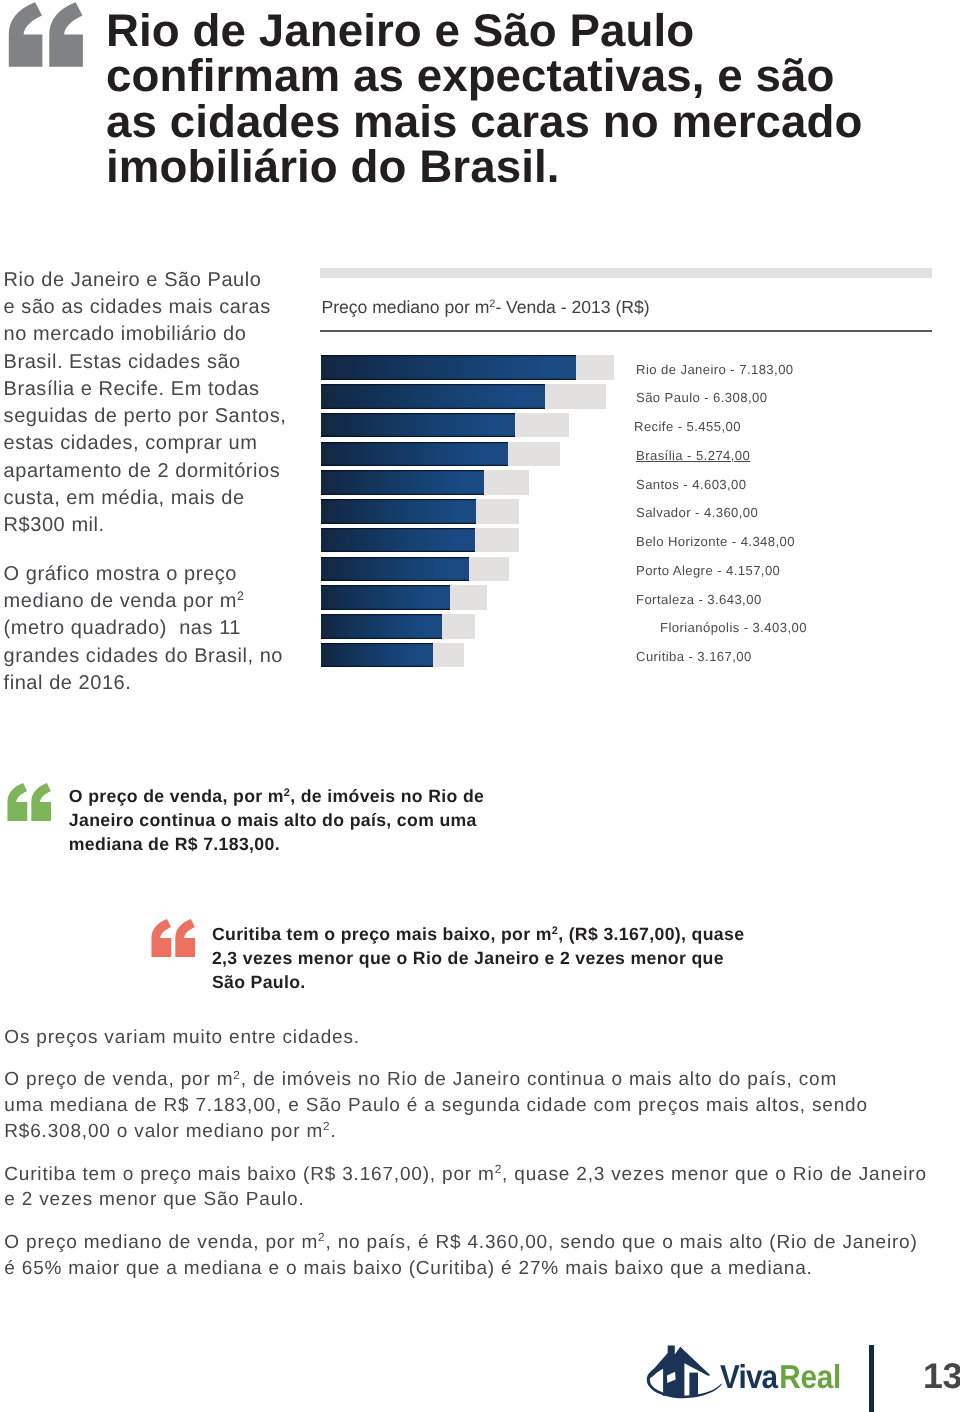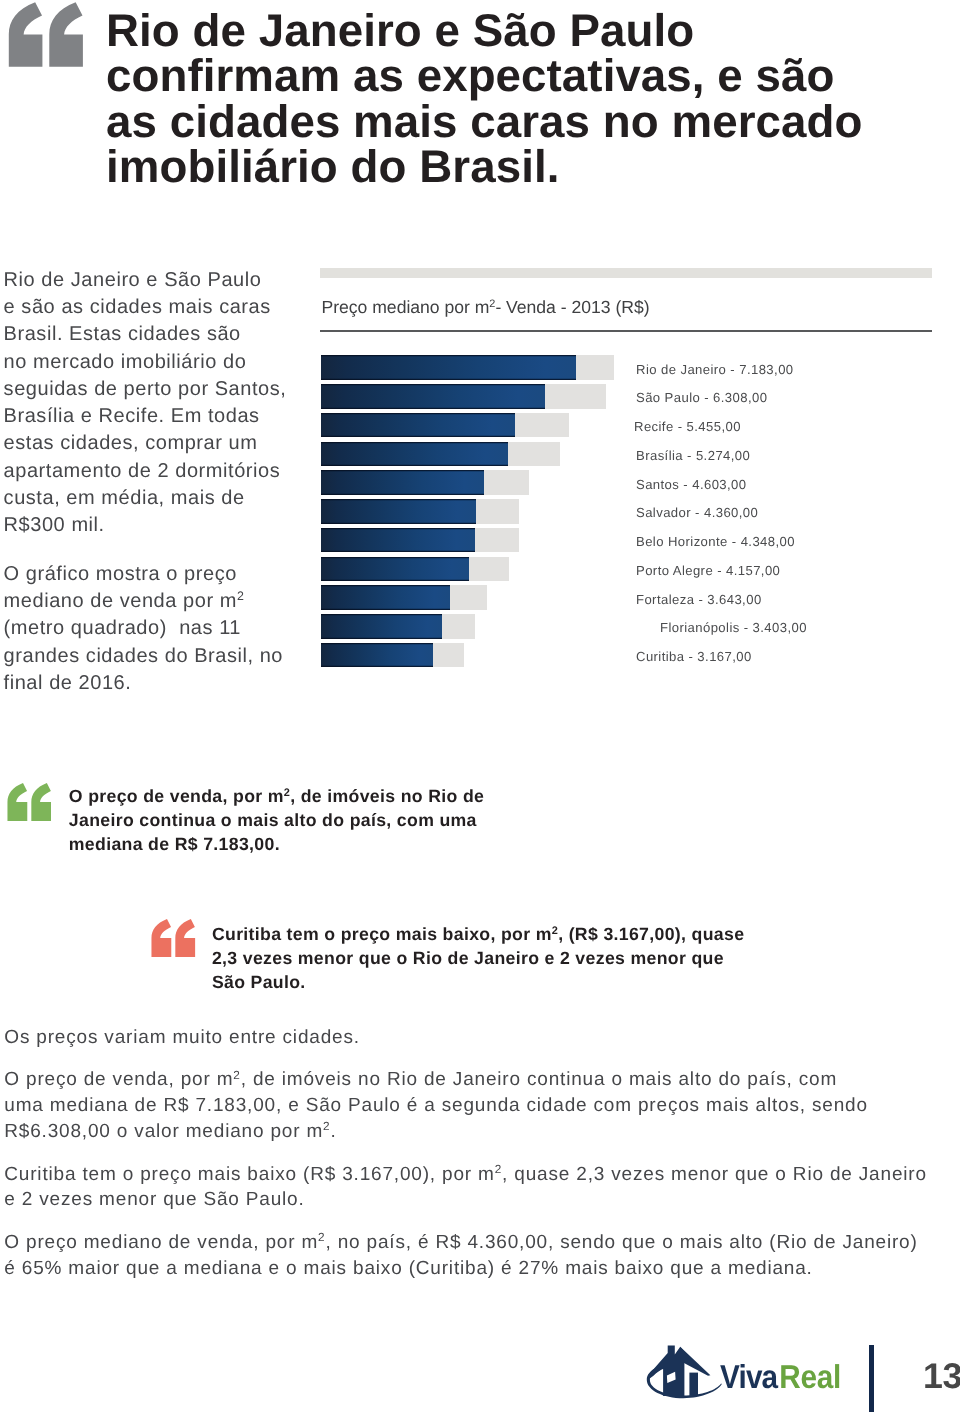--- a/index.html
+++ b/index.html
@@ -64,24 +64,24 @@
 <div class="abs" id="headline-block">
     <div class="hl-line">Rio de Janeiro e São Paulo</div>
     <div class="hl-line">confirmam as expectativas, e são</div>
     <div class="hl-line">as cidades mais caras no mercado</div>
     <div class="hl-line">imobiliário do Brasil.</div>
   </div>
 
 <div class="abs" id="intro">
     <div class="intro-line">Rio de Janeiro e São Paulo</div>
     <div class="intro-line">e são as cidades mais caras</div>
+    <div class="intro-line">no mercado imobiliário do</div>
     <div class="intro-line">Brasil. Estas cidades são</div>
-    <div class="intro-line">no mercado imobiliário do</div>
+    <div class="intro-line">Brasília e Recife. Em todas</div>
     <div class="intro-line">seguidas de perto por Santos,</div>
-    <div class="intro-line">Brasília e Recife. Em todas</div>
     <div class="intro-line">estas cidades, comprar um</div>
     <div class="intro-line">apartamento de 2 dormitórios</div>
     <div class="intro-line">custa, em média, mais de</div>
     <div class="intro-line">R$300 mil.</div>
     <div class="intro-gap"></div>
     <div class="intro-line">O gráfico mostra o preço</div>
     <div class="intro-line">mediano de venda por m<sup>2</sup></div>
     <div class="intro-line">(metro quadrado)&nbsp; nas 11</div>
     <div class="intro-line">grandes cidades do Brasil, no</div>
     <div class="intro-line">final de 2016.</div>
@@ -102,21 +102,21 @@
       <div class="bar-label" style="left: 315px;">São Paulo - 6.308,00</div>
     </div>
     <div class="bar-row">
       <div class="bar-shadow" style="width: 247.8px; background: rgb(226, 225, 223);"></div>
       <div class="bar-blue" style="width: 193.5px; background: linear-gradient(to right, rgb(20, 38, 62) 0%, rgb(18, 43, 75) 10%, rgb(19, 53, 92) 32%, rgb(22, 66, 116) 62%, rgb(26, 74, 132) 88%, rgb(27, 74, 128) 100%); box-shadow: rgba(4, 12, 28, 0.75) 0px 1.2px 0px inset, rgba(4, 12, 28, 0.75) 0px -1.2px 0px inset;"></div>
       <div class="bar-label" style="left: 313px;">Recife - 5.455,00</div>
     </div>
     <div class="bar-row">
       <div class="bar-shadow" style="width: 239.4px; background: rgb(226, 225, 223);"></div>
       <div class="bar-blue" style="width: 187.1px; background: linear-gradient(to right, rgb(20, 38, 62) 0%, rgb(18, 43, 75) 10%, rgb(19, 53, 92) 32%, rgb(22, 66, 116) 62%, rgb(26, 74, 132) 88%, rgb(27, 74, 128) 100%); box-shadow: rgba(4, 12, 28, 0.75) 0px 1.2px 0px inset, rgba(4, 12, 28, 0.75) 0px -1.2px 0px inset;"></div>
-      <div class="bar-label" style="left: 315px;">Brasília - 5.274,00</div>
+      <div class="bar-label" style="left: 315px; text-decoration: underline;">Brasília - 5.274,00</div>
     </div>
     <div class="bar-row">
       <div class="bar-shadow" style="width: 208.4px; background: rgb(226, 225, 223);"></div>
       <div class="bar-blue" style="width: 163.3px; background: linear-gradient(to right, rgb(20, 38, 62) 0%, rgb(18, 43, 75) 10%, rgb(19, 53, 92) 32%, rgb(22, 66, 116) 62%, rgb(26, 74, 132) 88%, rgb(27, 74, 128) 100%); box-shadow: rgba(4, 12, 28, 0.75) 0px 1.2px 0px inset, rgba(4, 12, 28, 0.75) 0px -1.2px 0px inset;"></div>
       <div class="bar-label" style="left: 315px;">Santos - 4.603,00</div>
     </div>
     <div class="bar-row">
       <div class="bar-shadow" style="width: 197.9px; background: rgb(226, 225, 223);"></div>
       <div class="bar-blue" style="width: 154.7px; background: linear-gradient(to right, rgb(20, 38, 62) 0%, rgb(18, 43, 75) 10%, rgb(19, 53, 92) 32%, rgb(22, 66, 116) 62%, rgb(26, 74, 132) 88%, rgb(27, 74, 128) 100%); box-shadow: rgba(4, 12, 28, 0.75) 0px 1.2px 0px inset, rgba(4, 12, 28, 0.75) 0px -1.2px 0px inset;"></div>
       <div class="bar-label" style="left: 315px;">Salvador - 4.360,00</div>

